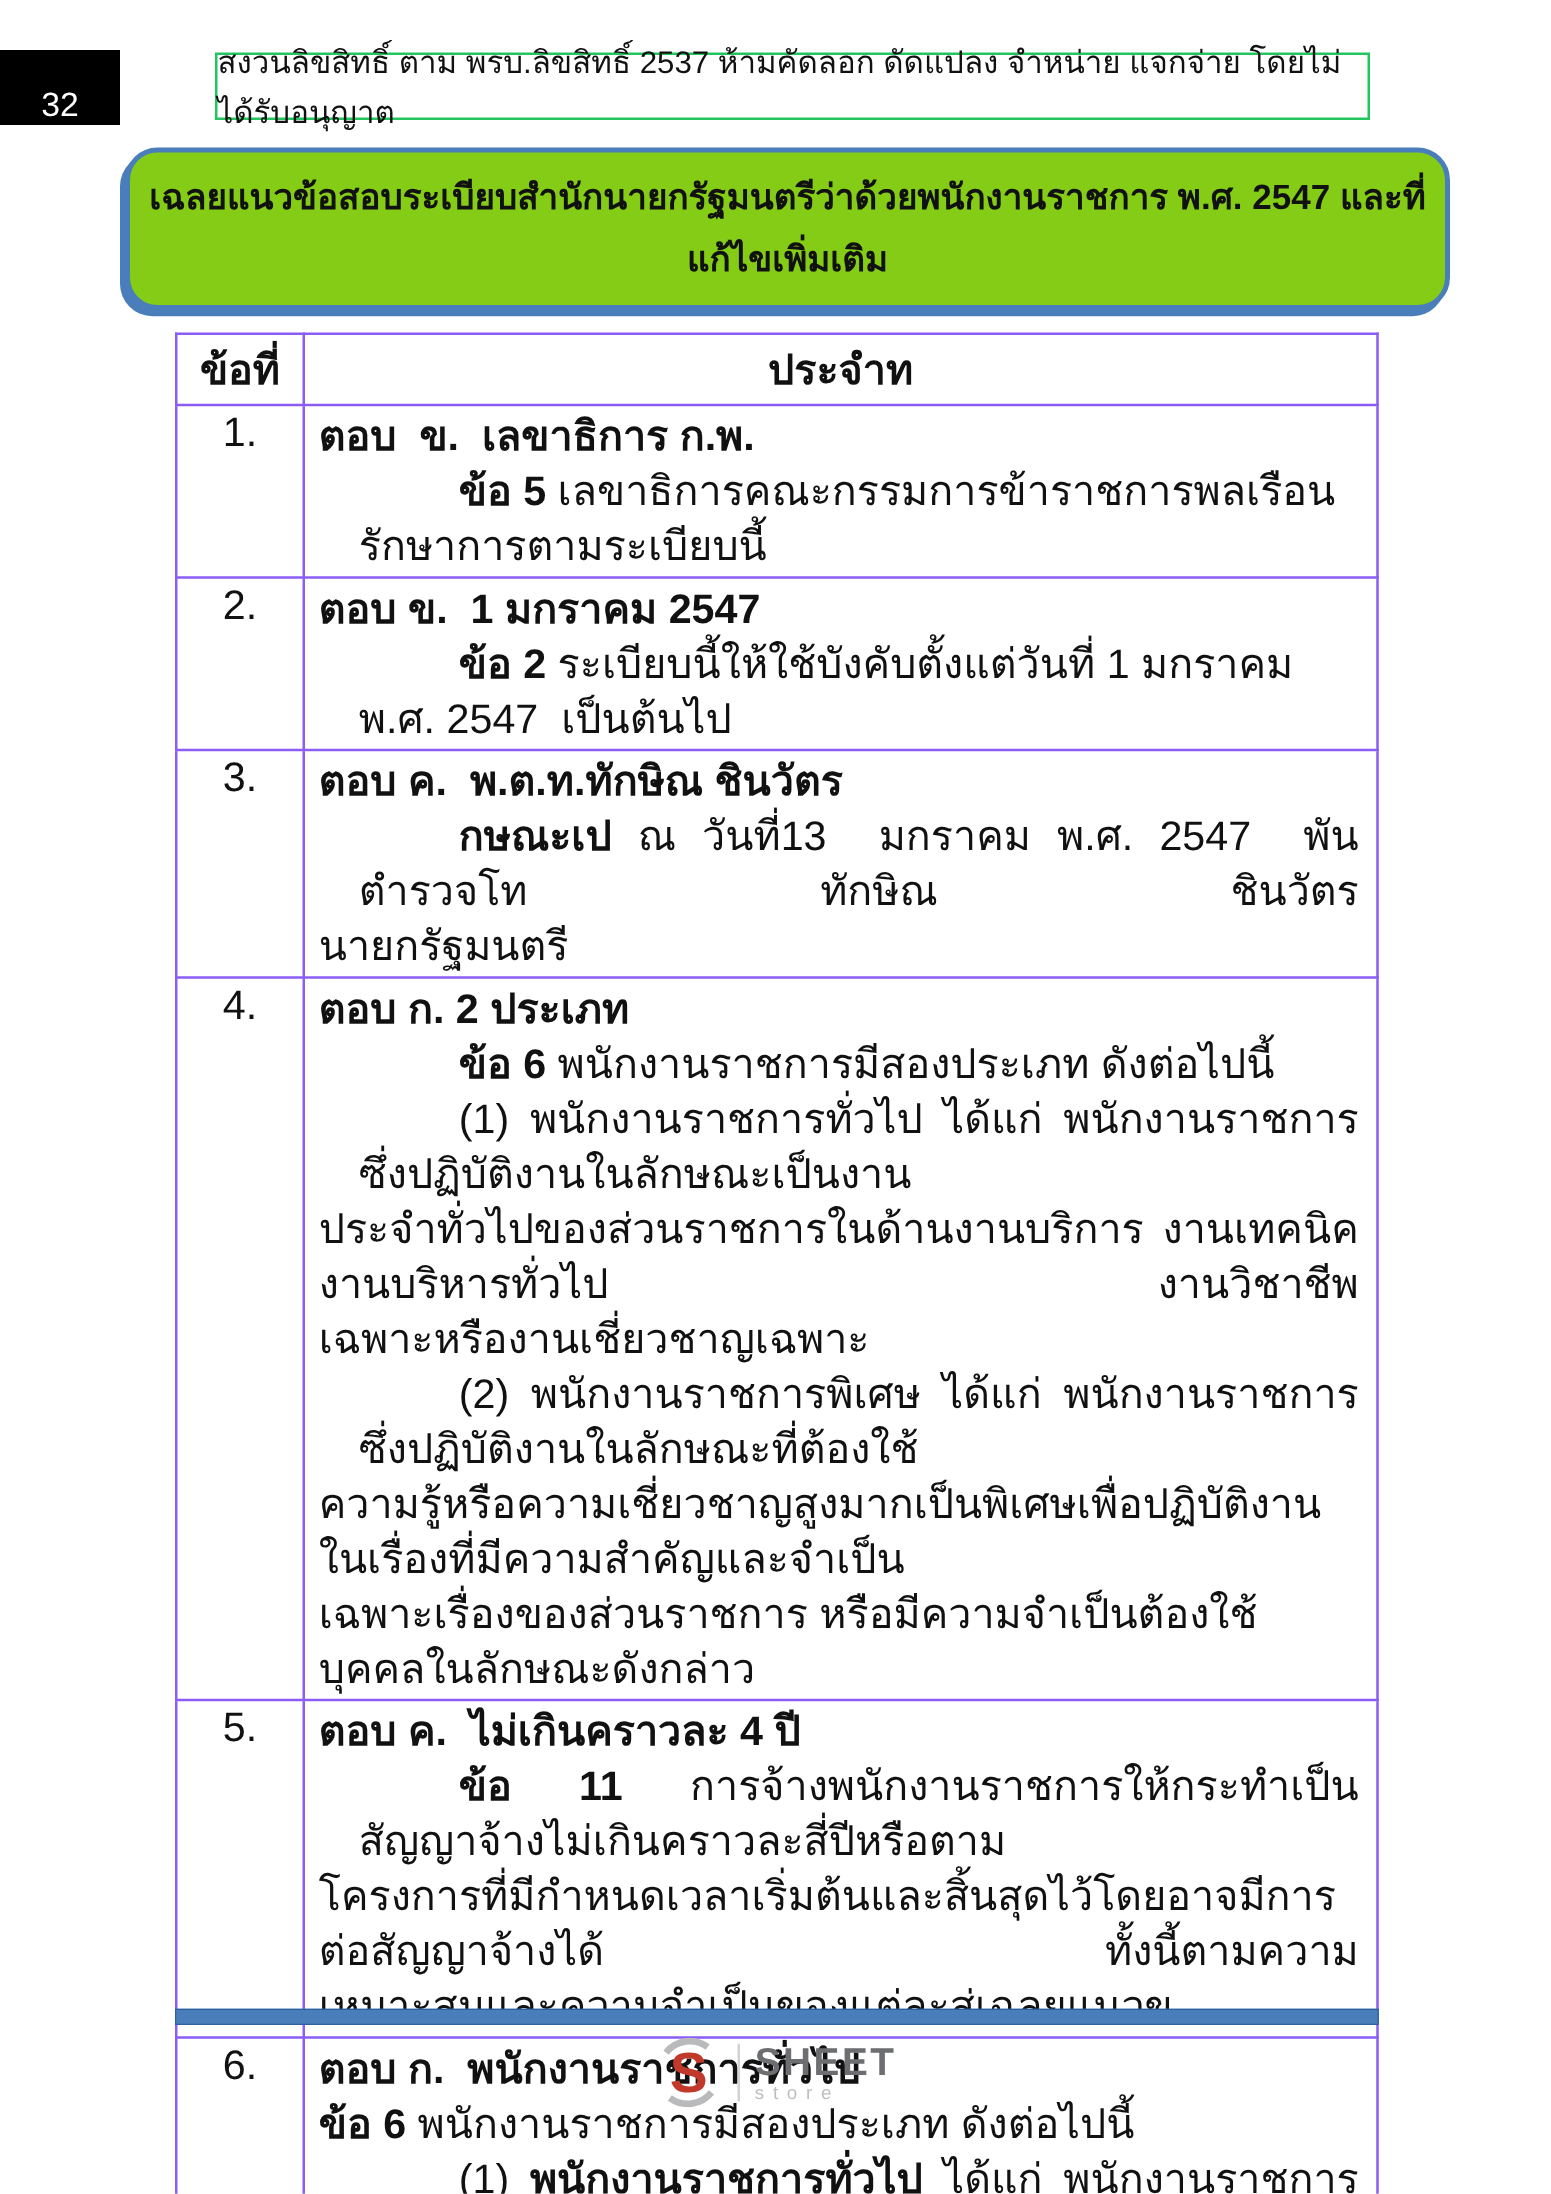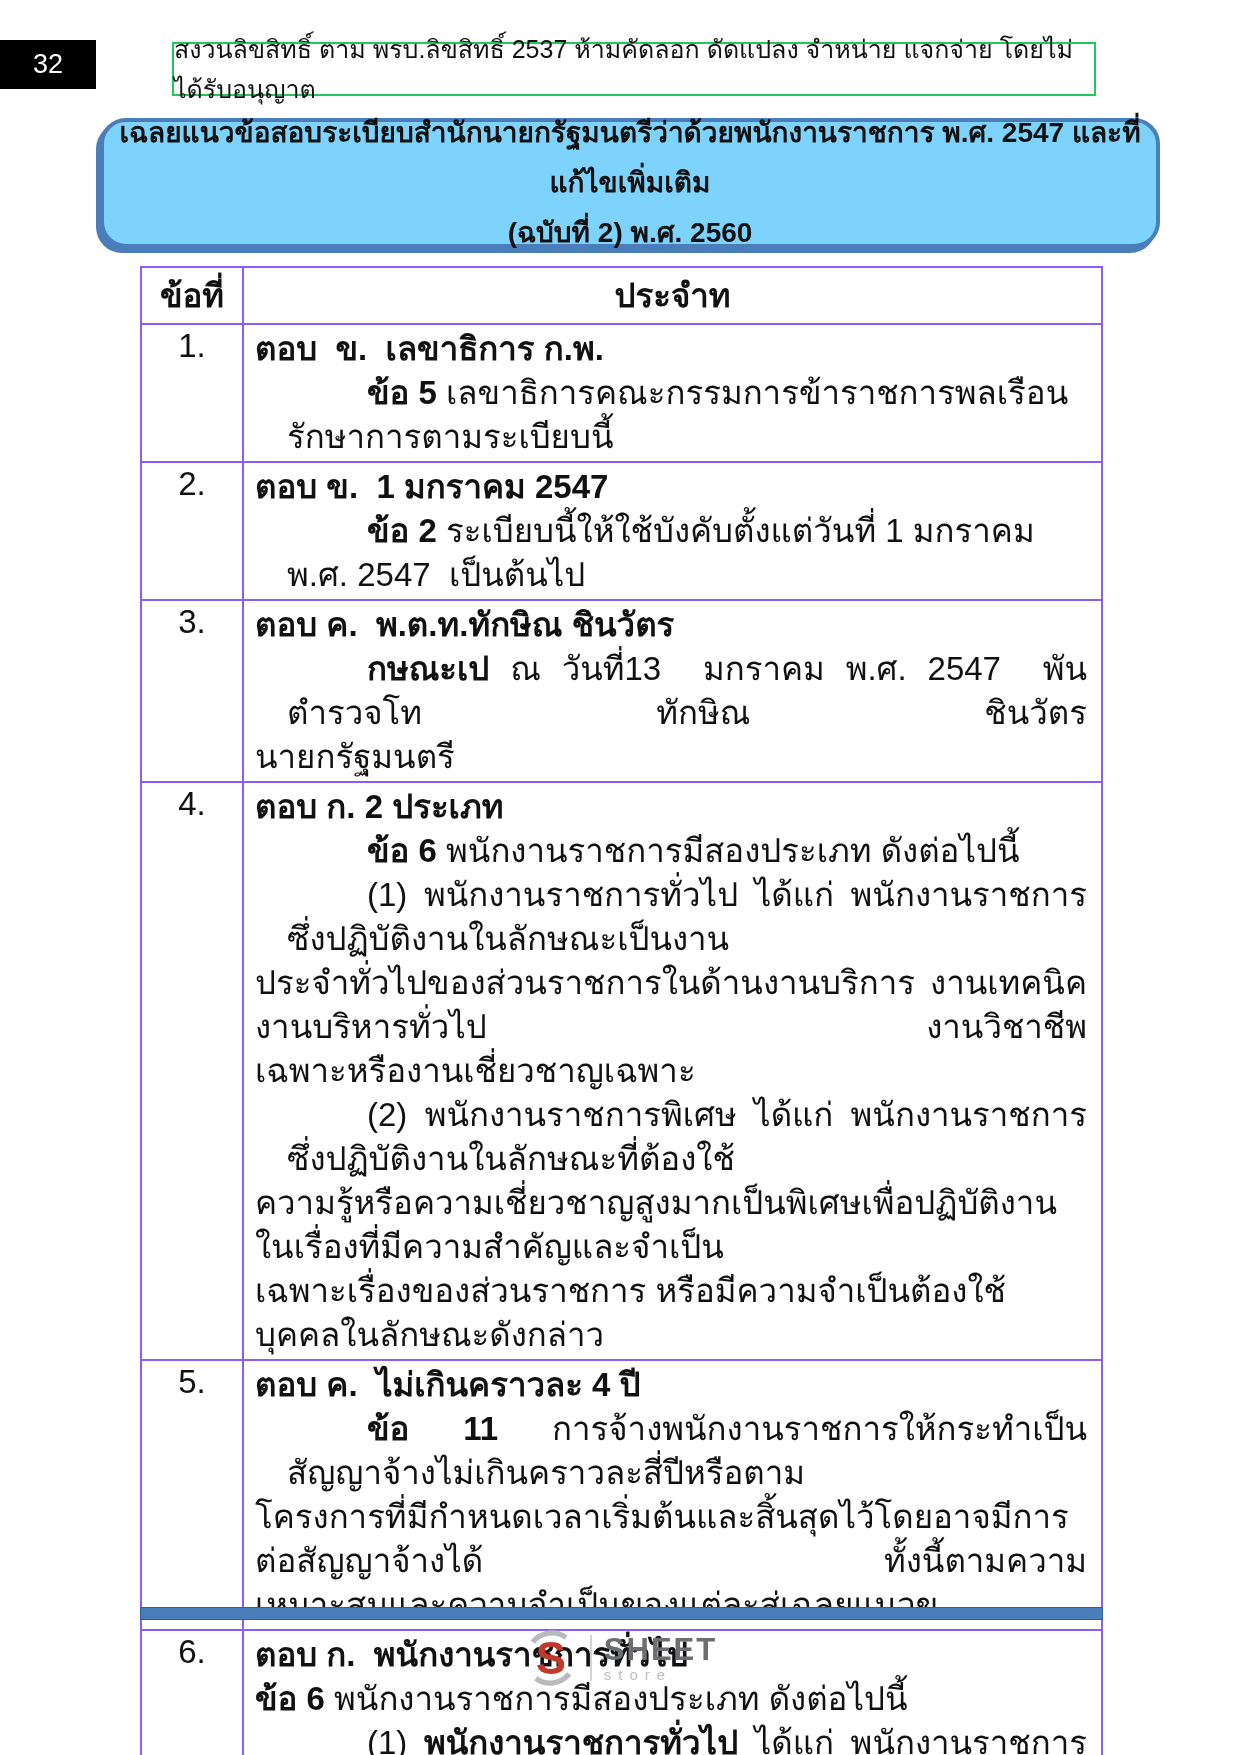--- a/index.html
+++ b/index.html
@@ -6,38 +6,38 @@
   body{
     width:1241px;height:1755px;
     position:relative;
     background:#ffffff;
     font-family:"Liberation Sans",sans-serif;
     color:#111;
     overflow:hidden;
   }
   
   .pagenum-box{
-    position:absolute;left:0;top:40px;width:96px;height:49px;
+    position:absolute;left:0;top:40px;width:96px;height:60px;
     background:#000;color:#fff;
-    display:flex;align-items:center;justify-content:center;
+    display:flex;align-items:flex-end;justify-content:center;
     font-size:27px;
   }
   
   .copyright-box{
     position:absolute;left:172px;top:42px;width:920px;height:50px;
     border:2px solid #22c55e;
     display:flex;align-items:center;justify-content:center;
     font-size:25px;
   }
   
   .title-box{
     position:absolute;left:100px;top:118px;width:1052px;height:122px;
     border:4px solid #4a7ebb;border-radius:26px;
     box-shadow:-4px 5px 0 0 #4a7ebb;
-    background:#7dd3fc;
+    background:#84cc16;
     display:flex;flex-direction:column;align-items:center;justify-content:center;
     text-align:center;font-weight:bold;font-size:28px;line-height:50px;
   }
   
   table.answers{
     position:absolute;left:140px;top:266px;width:963px;
     border-collapse:collapse;table-layout:fixed;
   }
   table.answers th,table.answers td{
     border:2px solid #8b5cf6;
@@ -77,21 +77,20 @@
 <div class="pagenum-box">
   <span>32</span>
 </div>
 
 <div class="copyright-box">
   <span>สงวนลิขสิทธิ์ ตาม พรบ.ลิขสิทธิ์ 2537 ห้ามคัดลอก ดัดแปลง จำหน่าย แจกจ่าย โดยไม่ได้รับอนุญาต</span>
 </div>
 
 <div class="title-box">
   <div>เฉลยแนวข้อสอบระเบียบสำนักนายกรัฐมนตรีว่าด้วยพนักงานราชการ พ.ศ. 2547 และที่แก้ไขเพิ่มเติม</div>
-  <div>(ฉบับที่ 2) พ.ศ. 2560</div>
 </div>
 
 <table class="answers">
   <colgroup>
       <col class="c-no">
       <col>
     </colgroup>
   <thead>
     <tr>
       <th>ข้อที่</th>

